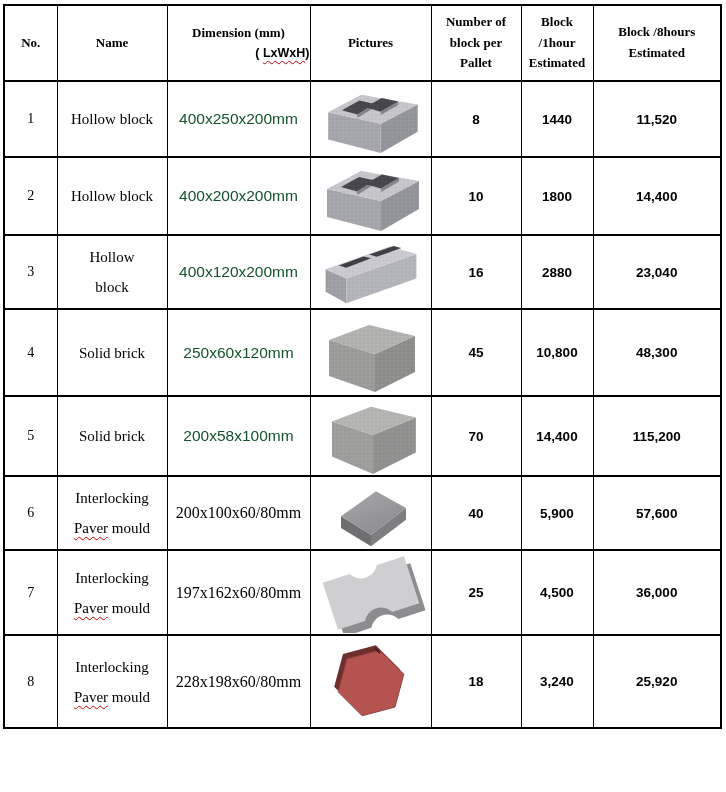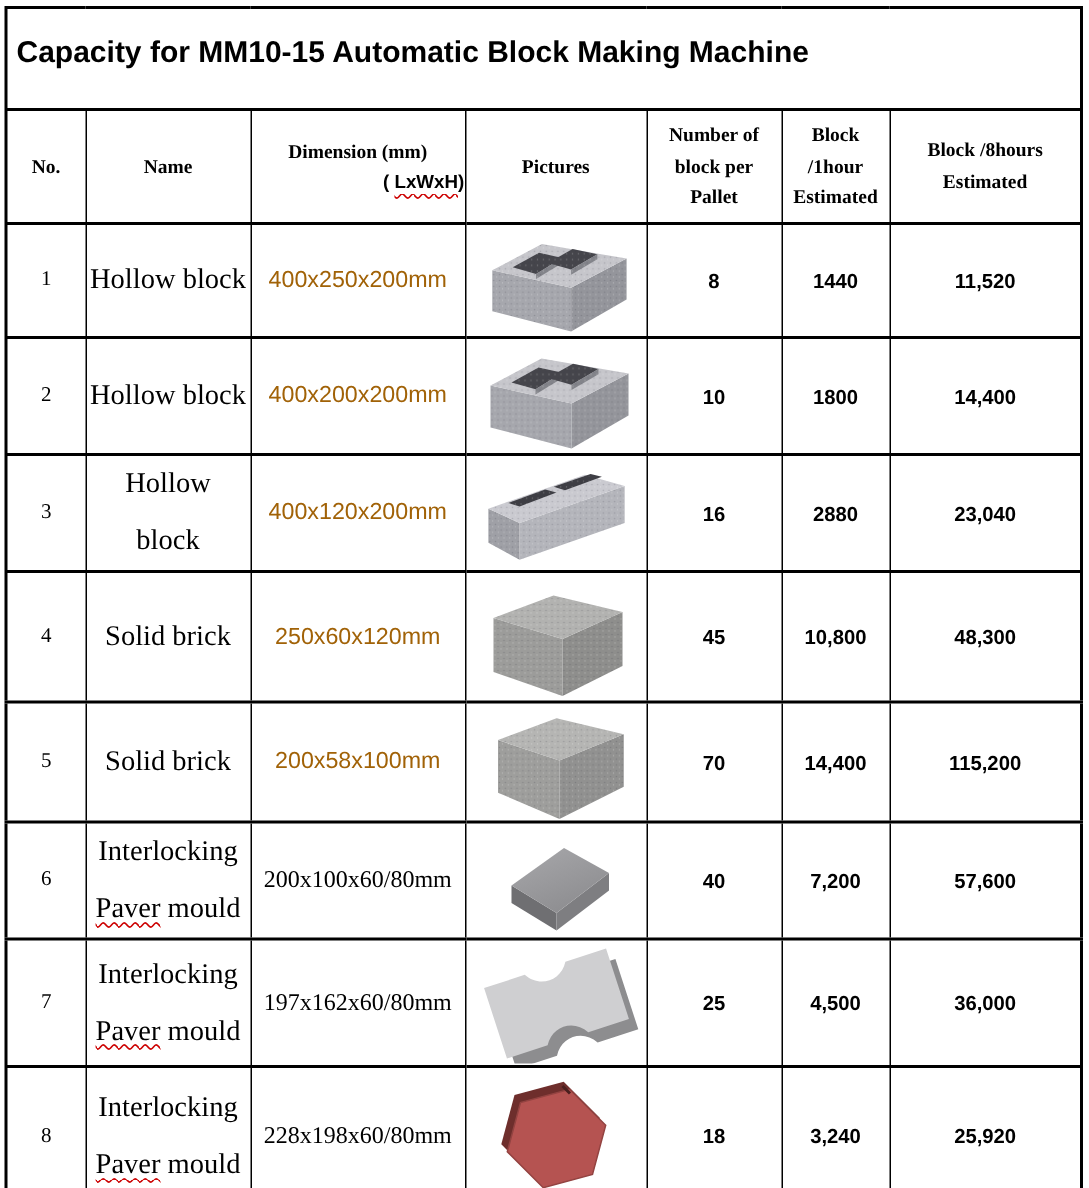--- a/index.html
+++ b/index.html
@@ -35,23 +35,23 @@
     font-size:12.5px;font-weight:bold;text-align:right;
   }
   .sq{
     text-decoration-line:underline;
     text-decoration-style:wavy;
     text-decoration-color:#cc0000;
     text-decoration-thickness:1px;
     text-underline-offset:3px;
   }
   td.no{font-size:14px;}
-  td.name{font-size:19px;line-height:2.0;}
+  td.name{font-size:15px;line-height:2.0;}
   td.dim{font-size:16px;}
-  td.dim.dim-sans{font-family:"Liberation Sans", sans-serif;font-size:15.5px;color:#a16207;}
+  td.dim.dim-sans{font-family:"Liberation Sans", sans-serif;font-size:15.5px;color:#14532d;}
   td.dim.dim-serif{font-family:"Liberation Serif", serif;}
   td.num{
     font-family:"Liberation Sans", sans-serif;
     font-weight:bold;font-size:13.5px;
   }
   td.pic{padding:1px 0;}
   td.pic svg{display:block;margin:0 auto;}
 </style>
 </head>
 <body>
@@ -62,23 +62,20 @@
     <col style="width:53px">
         <col style="width:110px">
         <col style="width:143px">
     <col style="width:121px">
         <col style="width:90px">
         <col style="width:72px">
         <col style="width:128px">
   </colgroup>
 
   <tbody>
-        <tr style="height:68px">
-    <td class="title-cell" colspan="7">Capacity for MM10-15 Automatic Block Making Machine</td>
-  </tr>
 
   <tr style="height:76px">
     <th>No.</th>
     <th>Name</th>
     <th>
       <div>Dimension (mm)</div>
       <div class="hdr-dim-l2"><span>( </span><span class="sq">LxWxH</span><span>)</span></div>
     </th>
     <th>Pictures</th>
     <th>
@@ -223,21 +220,21 @@
             <stop offset="0" stop-color="#a8a8ab"></stop>
                   <stop offset="1" stop-color="#8d8d90"></stop>
           </linearGradient>
         </defs>
         <path d="M20,46 L56,68 L56,82 L20,60 Z" fill="#6f6f72"></path>
         <path d="M56,68 L98,36 L98,50 L56,82 Z" fill="#7e7e81"></path>
         <path d="M20,46 L62,16 L98,36 L56,68 Z" fill="url(#pgrad)"></path>
       </svg>
     </td>
     <td class="num">40</td>
-    <td class="num">7,200</td>
+    <td class="num">5,900</td>
     <td class="num">57,600</td>
   </tr>
 
   <tr style="height:85px">
     <td class="no">7</td>
     <td class="name">
       <div>Interlocking</div>
       <div><span class="sq">Paver</span> <span>mould</span></div>
     </td>
     <td class="dim dim-serif">197x162x60/80mm</td>

